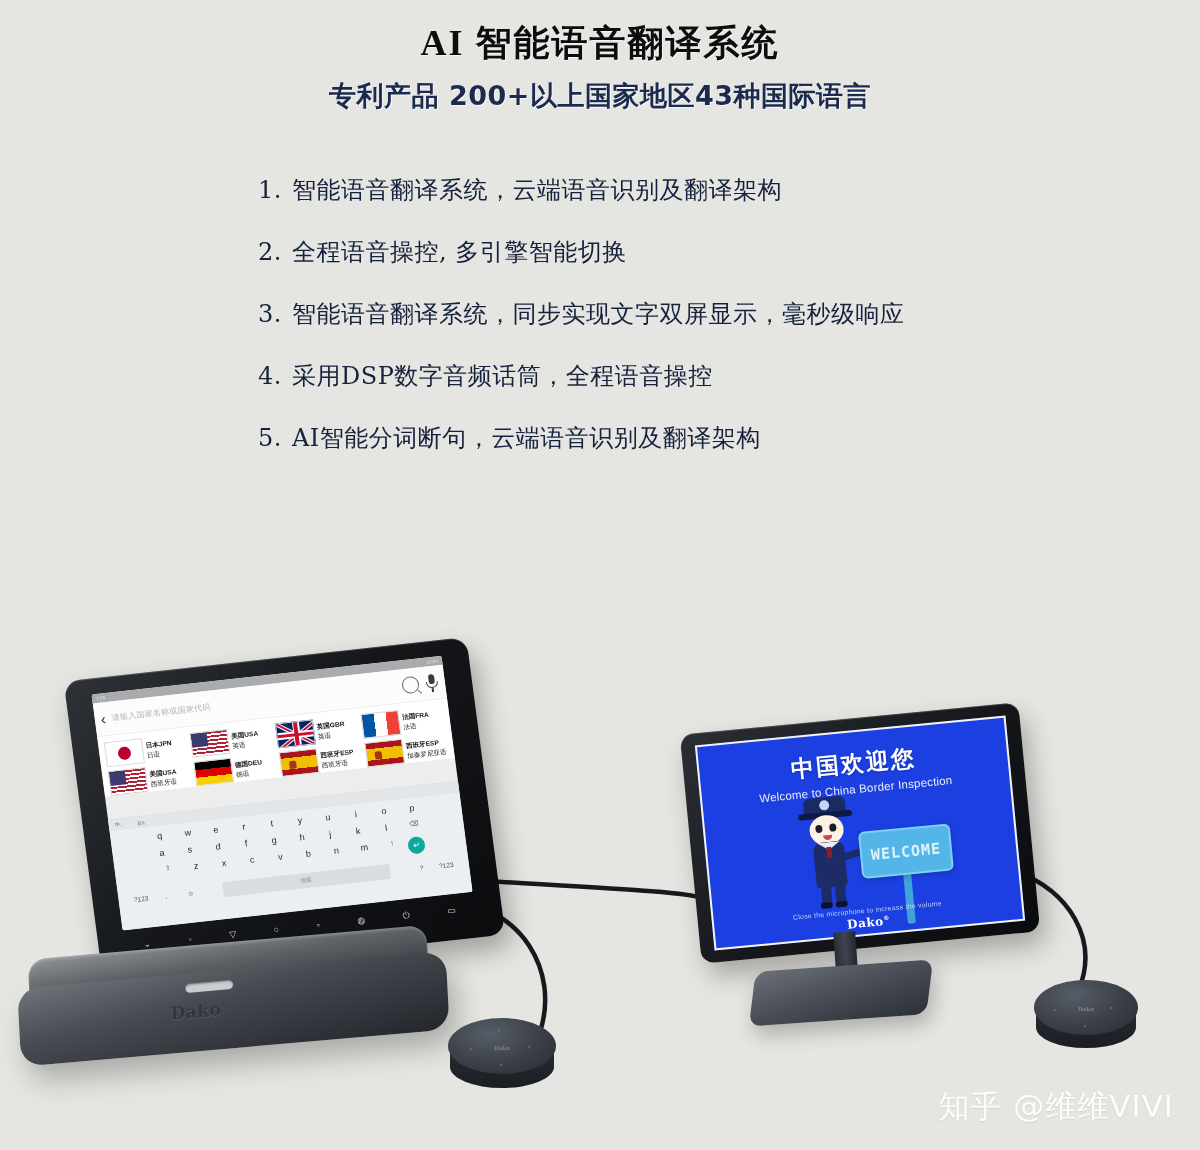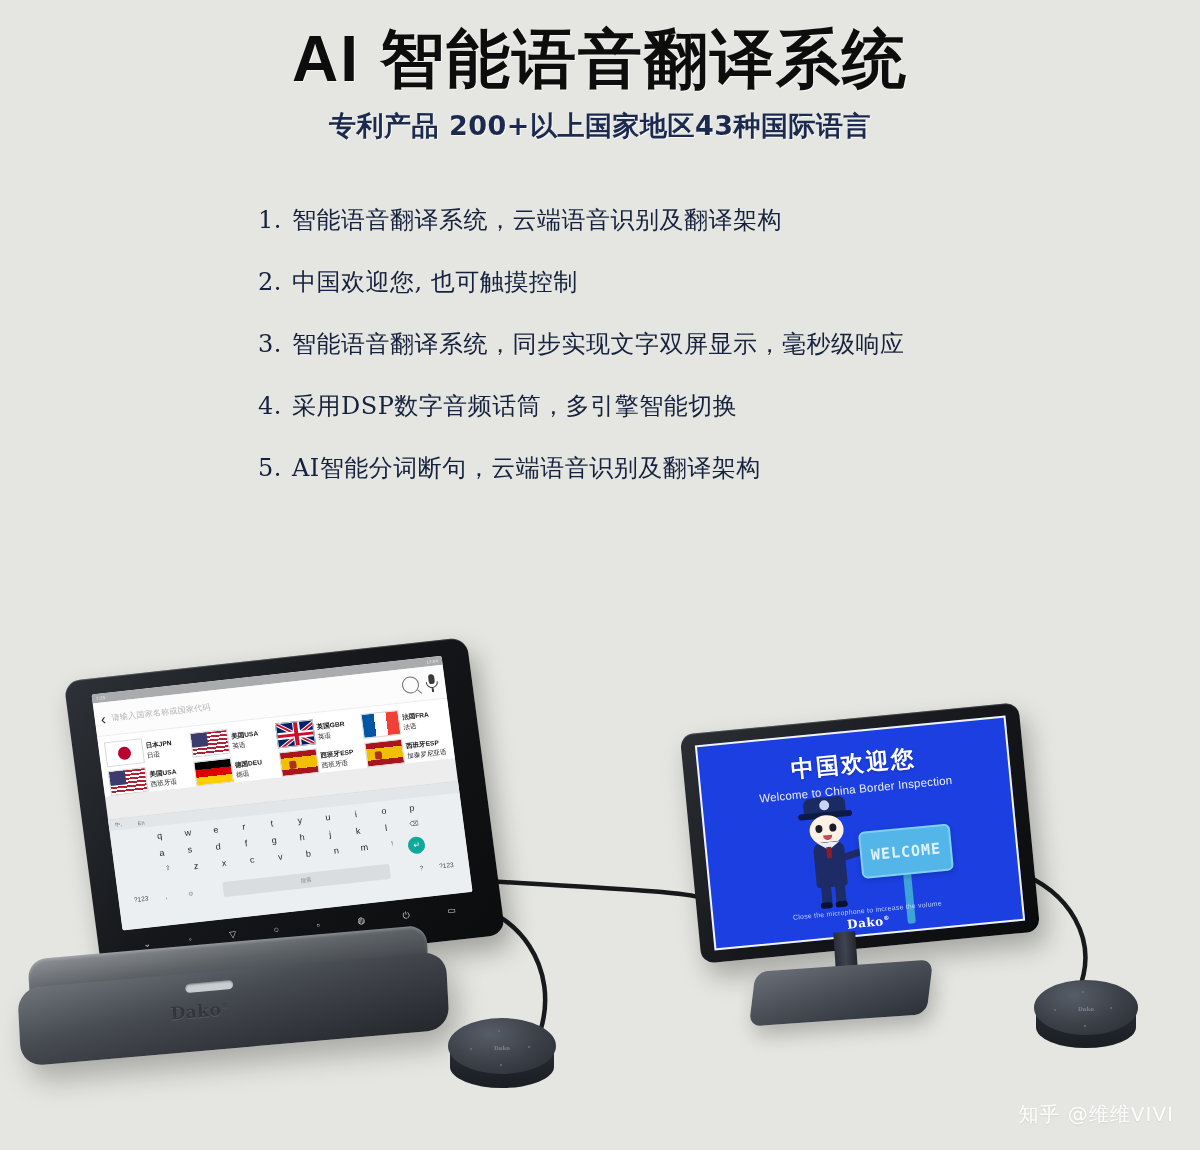--- a/index.html
+++ b/index.html
@@ -11,23 +11,23 @@
     background: #e5e6e1;
     font-family: "Liberation Sans", "DejaVu Sans", sans-serif;
     overflow: hidden;
     position: relative;
   }
 
   
   .poster-head { padding-top: 24px; text-align: center; }
 
   .title-main {
-    font-family: Liberation Sans, sans-serif;
+    font-family: Liberation Serif, serif;
     font-weight: bold;
-    font-size: 64px;
+    font-size: 36px;
     letter-spacing: 2px;
     color: #0d0d0d;
     line-height: 1.1;
     text-shadow: 1px 1px 0 rgba(255,255,255,.6);
   }
 
   .title-sub {
     font-family: "DejaVu Sans", sans-serif;
     font-weight: bold;
     font-size: 76px;
@@ -361,50 +361,50 @@
   .puck .lbl {
     position:absolute; left:0; top:34%; width:100%; text-align:center;
     font-size: 5.5px; color:#7d838d; font-family:"DejaVu Serif",serif; font-weight:bold;
   }
   .puck .dot { position:absolute; width:2px;height:2px;border-radius:50%;background:#6b717b;}
 
   
   .watermark {
     position: absolute; right: 26px; bottom: 22px;
     font-family: "DejaVu Sans", sans-serif;
-    font-size: 20px; color: #ffffff;
+    font-size: 31px; color: #ffffff;
     opacity: .95;
     text-shadow: 0 1px 2px rgba(0,0,0,.10);
     letter-spacing: 1px;
   }
 </style>
 </head>
 <body>
 
 <div class="poster-head">
   <div class="title-main">AI 智能语音翻译系统</div>
   <div class="title-tag">专利产品  200+以上国家地区43种国际语言</div>
 </div>
 
 <div class="feature-list">
   <div class="feature-item">
     <span class="feature-num">1.</span>
     <span class="feature-text">智能语音翻译系统，云端语音识别及翻译架构</span>
   </div>
   <div class="feature-item">
     <span class="feature-num">2.</span>
-    <span class="feature-text">中国欢迎您, 也可触摸控制</span>
+    <span class="feature-text">全程语音操控, 多引擎智能切换</span>
   </div>
   <div class="feature-item">
     <span class="feature-num">3.</span>
     <span class="feature-text">智能语音翻译系统，同步实现文字双屏显示，毫秒级响应</span>
   </div>
   <div class="feature-item">
     <span class="feature-num">4.</span>
-    <span class="feature-text">采用DSP数字音频话筒，多引擎智能切换</span>
+    <span class="feature-text">采用DSP数字音频话筒，全程语音操控</span>
   </div>
   <div class="feature-item">
     <span class="feature-num">5.</span>
     <span class="feature-text">AI智能分词断句，云端语音识别及翻译架构</span>
   </div>
 </div>
 
 <div class="stage">
 
   <svg class="cables" width="1200" height="510">

